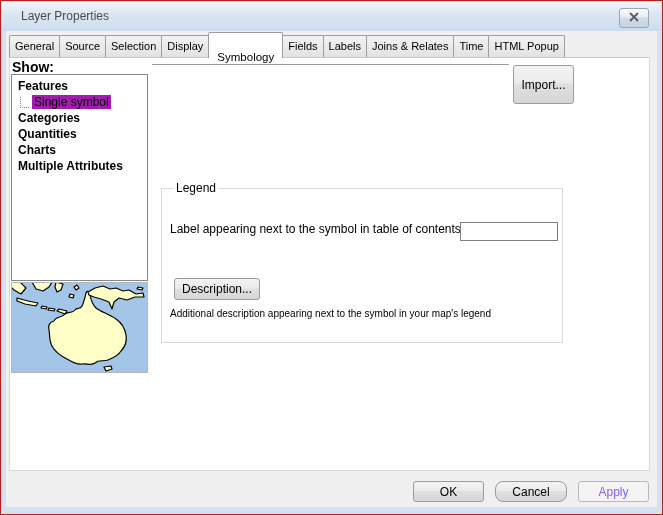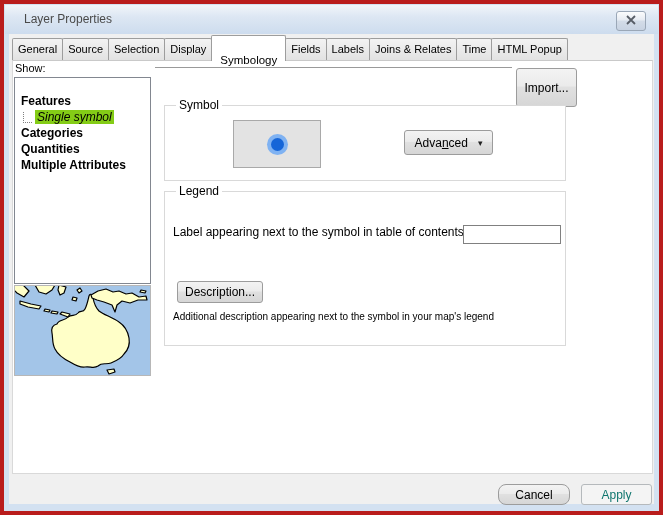--- a/index.html
+++ b/index.html
@@ -1,21 +1,21 @@
 <!DOCTYPE html>
 <html><head>
 <meta charset="utf-8">
 <style>
   * { margin:0; padding:0; box-sizing:border-box; }
   html,body { background:#fff; }
   body { font-family:"Liberation Sans", sans-serif; font-size:12px; color:#000; }
 
   .window {
     position:relative; width:663px; height:515px;
-    background:#d3e1f1; border:4px solid #b91c1c; overflow:hidden;
+    background:#d3e1f1; border:1px solid #b91c1c; overflow:hidden;
   }
   .titlebar {
     position:absolute; left:1px; top:1px; right:1px; height:29px;
     background:linear-gradient(to bottom,#f1f5fa 0%,#dde7f3 40%,#cddcee 100%);
   }
   .title-text { position:absolute; left:19px; top:7px; font-size:12px; color:#4a4a4a; }
   .close-btn {
     position:absolute; top:6px; right:12px; width:30px; height:20px;
     background:linear-gradient(to bottom,#fbfcfd,#e6ebf2 45%,#d3dce8 50%,#c8d3e2);
     border:1px solid #9aa7b7; border-radius:3px;
@@ -39,24 +39,24 @@
   .tab.active {
     background:#ffffff; height:26px; margin-top:-3px; line-height:24px;
     padding:12px 8px; z-index:4; position:relative; font-size:11.5px;
   }
 
   .tab-page {
     position:absolute; left:8px; top:56px; width:641px; height:414px;
     background:#ffffff; border:1px solid #d9d9d9; border-top:1px solid #c9c9c9; z-index:2;
   }
 
-  .show-label { left:11px; top:58px; font-size:11px; z-index:5; }
+  .show-label { left:11px; top:58px; font-size:14px; z-index:5;font-weight:bold; }
   .show-list {
     left:10px; top:73px; width:137px; height:207px;
-    background:#fff; border:1px solid #828790; z-index:5; padding-top:15px;
+    background:#fff; border:1px solid #828790; z-index:5; padding-top:3px;
   }
   .show-item { height:16px; line-height:16px; padding-left:6px; font-weight:bold; white-space:nowrap; cursor:default; }
   .show-item.child { font-weight:normal; padding-left:4px; }
   .tree-branch {
     display:inline-block; width:9px; height:11px; margin:0 3px 1px 4px;
     border-left:1px dotted #808080; border-bottom:1px dotted #808080; vertical-align:middle;
   }
   .sel { background:#ededed; padding:0 2px; }
 
   .map-box {
@@ -65,21 +65,21 @@
   }
 
   .divider { left:151px; top:63px; width:357px; height:1px; background:#9a9a9a; z-index:5; }
   .main-header { left:152px; top:67px; font-size:13px; font-weight:bold; z-index:5; }
 
   .btn {
     background:linear-gradient(to bottom,#f3f3f3,#ebebeb 45%,#e0e0e0 50%,#d6d6d6);
     border:1px solid #9c9c9c; border-radius:3px; font-size:12px; color:#000;
     display:flex; align-items:center; justify-content:center; cursor:default; z-index:5;
   }
-  .btn.disabled { background:#f4f4f4; border-color:#b5b9bc; color:#0f766e; }
+  .btn.disabled { background:#f4f4f4; border-color:#b5b9bc; color:#8b5cf6; }
 
   .import-btn { left:512px; top:64px; width:61px; height:39px; }
 
   .group {
     border:1px solid #d9d9d9; background:#fff; z-index:5;
   }
   .group-label {
     position:absolute; top:-8px; left:11px; background:#fff; padding:0 3px; font-size:12px;
   }
   .symbol-group { left:160px; top:101px; width:402px; height:76px; }
@@ -138,23 +138,24 @@
     <div class="tab">Time</div>
     <div class="tab">HTML Popup</div>
   </div>
 
   <div class="tab-page"></div>
 
   <div class="abs show-label">Show:</div>
 
   <div class="abs show-list">
     <div class="show-item">Features</div>
-    <div class="show-item child"><span class="tree-branch"></span><span class="sel" style="background: #84cc16; font-style: italic;">Single symbol</span></div>
+    <div class="show-item child"><span class="tree-branch"></span><span class="sel" style="background: #a21caf;">Single symbol</span></div>
     <div class="show-item">Categories</div>
     <div class="show-item">Quantities</div>
+    <div class="show-item">Charts</div>
     <div class="show-item">Multiple Attributes</div>
   </div>
 
   <div class="abs map-box">
     <svg width="135" height="89" viewBox="0 0 135 89">
       <rect x="0" y="0" width="135" height="89" style="fill: rgb(163, 197, 232);"></rect>
       <g stroke="#000" stroke-width="1.2" stroke-linejoin="round">
         <path d="M37,47 C36,42 38,39 42,38 C44,33 50,35 53,31 C57,28 60,31 63,27 C65,24 68,27 70,23 C72,19 73,14 74,10 C75,7 77,8 78,12 C79,17 81,22 84,25 C89,29 97,31 104,36 C110,40 113,46 114,52 C115,58 113,64 109,68 C106,73 101,75 96,77 C91,79 87,76 83,80 C79,83 75,80 70,81 C65,82 60,79 55,76 C49,73 43,69 40,63 C37,58 38,52 37,47 Z" style="fill: rgb(255, 255, 200);"></path>
         <path d="M92,84 l7,-1 1,3 -6,2 z" style="fill: rgb(255, 255, 200);"></path>
         <path d="M76,9 L83,5 L91,3 L98,6 L104,5 L111,8 L117,7 L124,11 L131,10 L132,14 L123,14 L115,17 L107,15 L102,19 L100,26 L97,19 L89,16 L82,14 L77,12 Z" style="fill: rgb(255, 255, 200);"></path>
@@ -168,35 +169,26 @@
         <path d="M58,11 l4,1 -1,3 -4,-1 z" style="fill: rgb(255, 255, 200);"></path>
         <path d="M62,4 l3,-2 2,3 -3,2 z" style="fill: rgb(255, 255, 200);"></path>
         <path d="M126,4 l5,1 -1,2 -5,-1 z" style="fill: rgb(255, 255, 200);"></path>
       </g>
     </svg>
   </div>
 
   <div class="abs divider"></div>
   <div class="abs btn import-btn">Import...</div>
 
-  <div class="abs group symbol-group">
-    <span class="group-label">Symbol</span>
-    <div class="symbol-preview">
-      <div class="point-dot" style="box-shadow: rgb(127, 178, 242) 0px 0px 0px 4px; background: rgb(21, 101, 216);"></div>
-    </div>
-    <div class="btn advanced-btn">
-      <span><span>Adva</span><span class="mn">n</span><span>ced</span></span>
-      <span class="arrow">▾</span>
-    </div>
-  </div>
 
   <div class="abs group legend-group">
     <span class="group-label">Legend</span>
     <div class="legend-text1">Label appearing next to the symbol in table of contents:</div>
     <input class="legend-input" type="text" value="" style="">
     <div class="btn desc-btn">Description...</div>
     <div class="legend-text2">Additional description appearing next to the symbol in your map's legend</div>
   </div>
 
+  <div class="abs btn ok-btn">OK</div>
   <div class="abs btn cancel-btn">Cancel</div>
   <div class="abs btn disabled apply-btn" aria-disabled="true">Apply</div>
 
 </div>
 
 </body></html>

